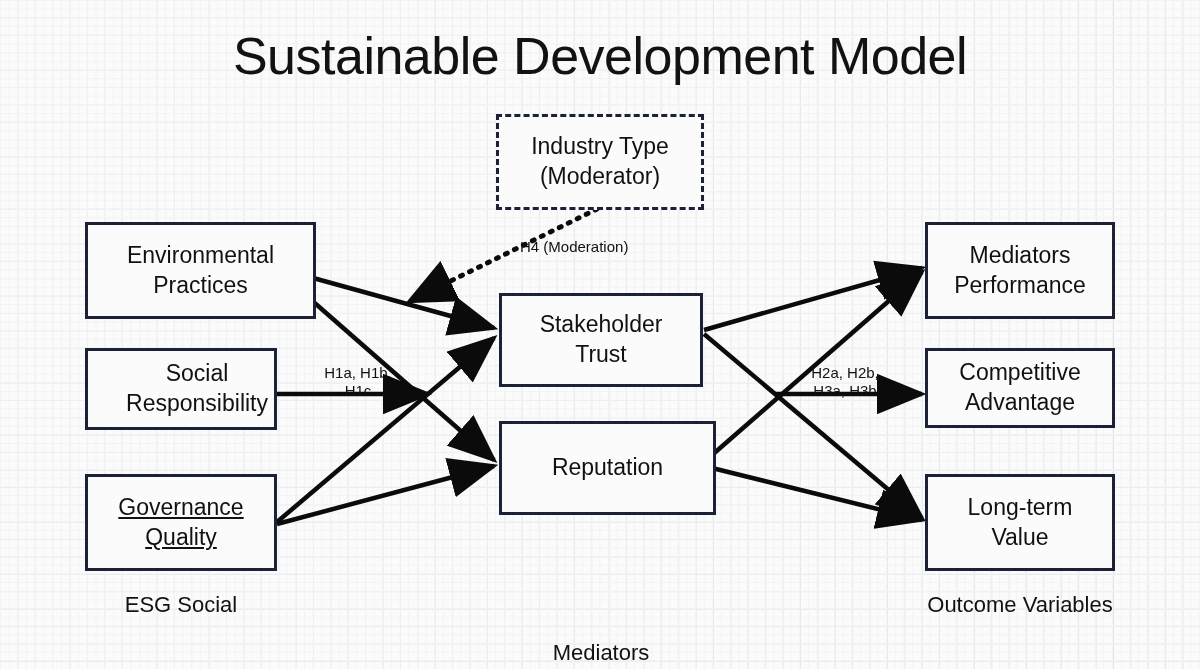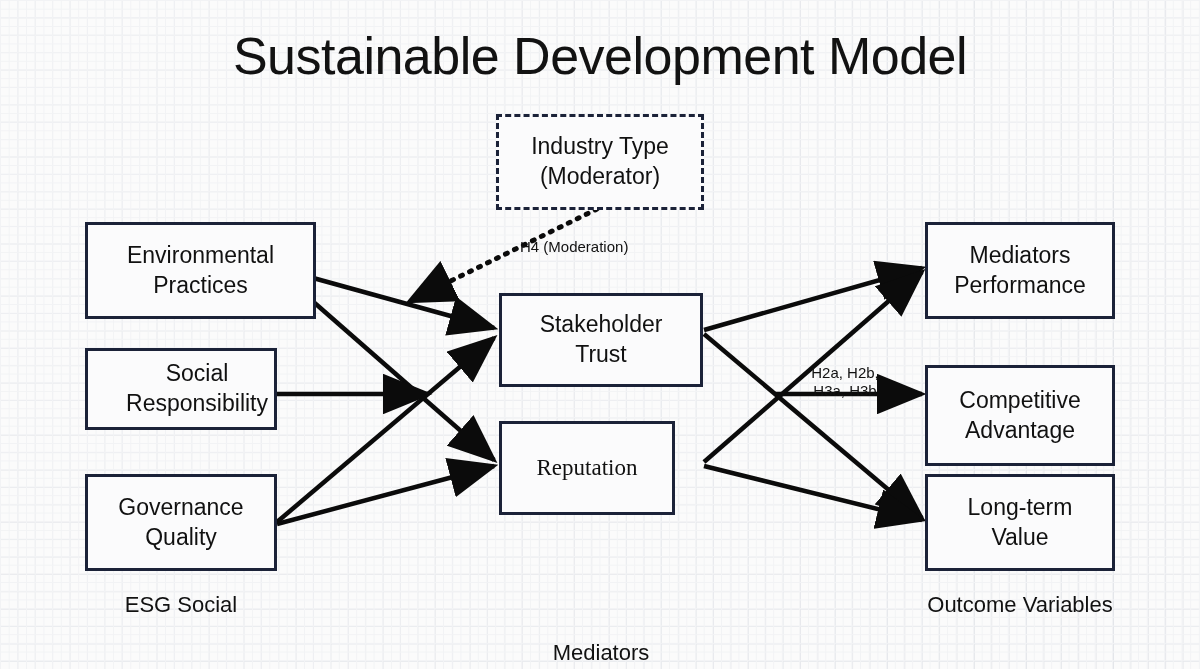--- a/index.html
+++ b/index.html
@@ -154,61 +154,63 @@
       </div>
     </div>
 
     <div class="node" style="left:85px; top:348px; width:192px; height:82px;justify-content:flex-end;">
       <div>
         <span>Social</span>
         <span>Responsibility</span>
       </div>
     </div>
 
-    <div class="node" style="left:85px; top:474px; width:192px; height:97px;">
+    <div class="node" style="left:85px; top:474px; width:192px; height:97px;text-decoration:underline;">
       <div>
         <span>Governance</span>
         <span>Quality</span>
       </div>
     </div>
 
     <div class="node" style="left:499px; top:293px; width:204px; height:94px;">
       <div>
         <span>Stakeholder</span>
         <span>Trust</span>
       </div>
     </div>
 
-    <div class="node" style="left:499px; top:421px; width:176px; height:94px;font-family:Liberation Serif, serif;">
+    <div class="node" style="left:499px; top:421px; width:217px; height:94px;">
       <div>
         <span>Reputation</span>
       </div>
     </div>
 
     <div class="node" style="left:925px; top:222px; width:190px; height:97px;">
       <div>
         <span>Mediators</span>
         <span>Performance</span>
       </div>
     </div>
 
-    <div class="node" style="left:925px; top:348px; width:190px; height:101px;margin-top:17px;">
+    <div class="node" style="left:925px; top:348px; width:190px; height:80px;">
       <div>
         <span>Competitive</span>
         <span>Advantage</span>
       </div>
     </div>
 
     <div class="node" style="left:925px; top:474px; width:190px; height:97px;">
       <div>
         <span>Long-term</span>
         <span>Value</span>
       </div>
     </div>
 
+    <div class="edge-label" style="left:288px; top:364px; width:140px;">H1a, H1b,
+H1c</div>
 
     <div class="edge-label" style="left:780px; top:364px; width:130px;">H2a, H2b,
 H3a, H3b</div>
 
     <div class="edge-label" style="left:520px; top:238px; width:300px; text-align:left;">H4 (Moderation)</div>
 
     <div class="col-label" style="left:81px; top:592px; width:200px;">ESG Social</div>
 
     <div class="col-label" style="left:501px; top:592px; width:200px;margin-top:48px;">Mediators</div>
 

